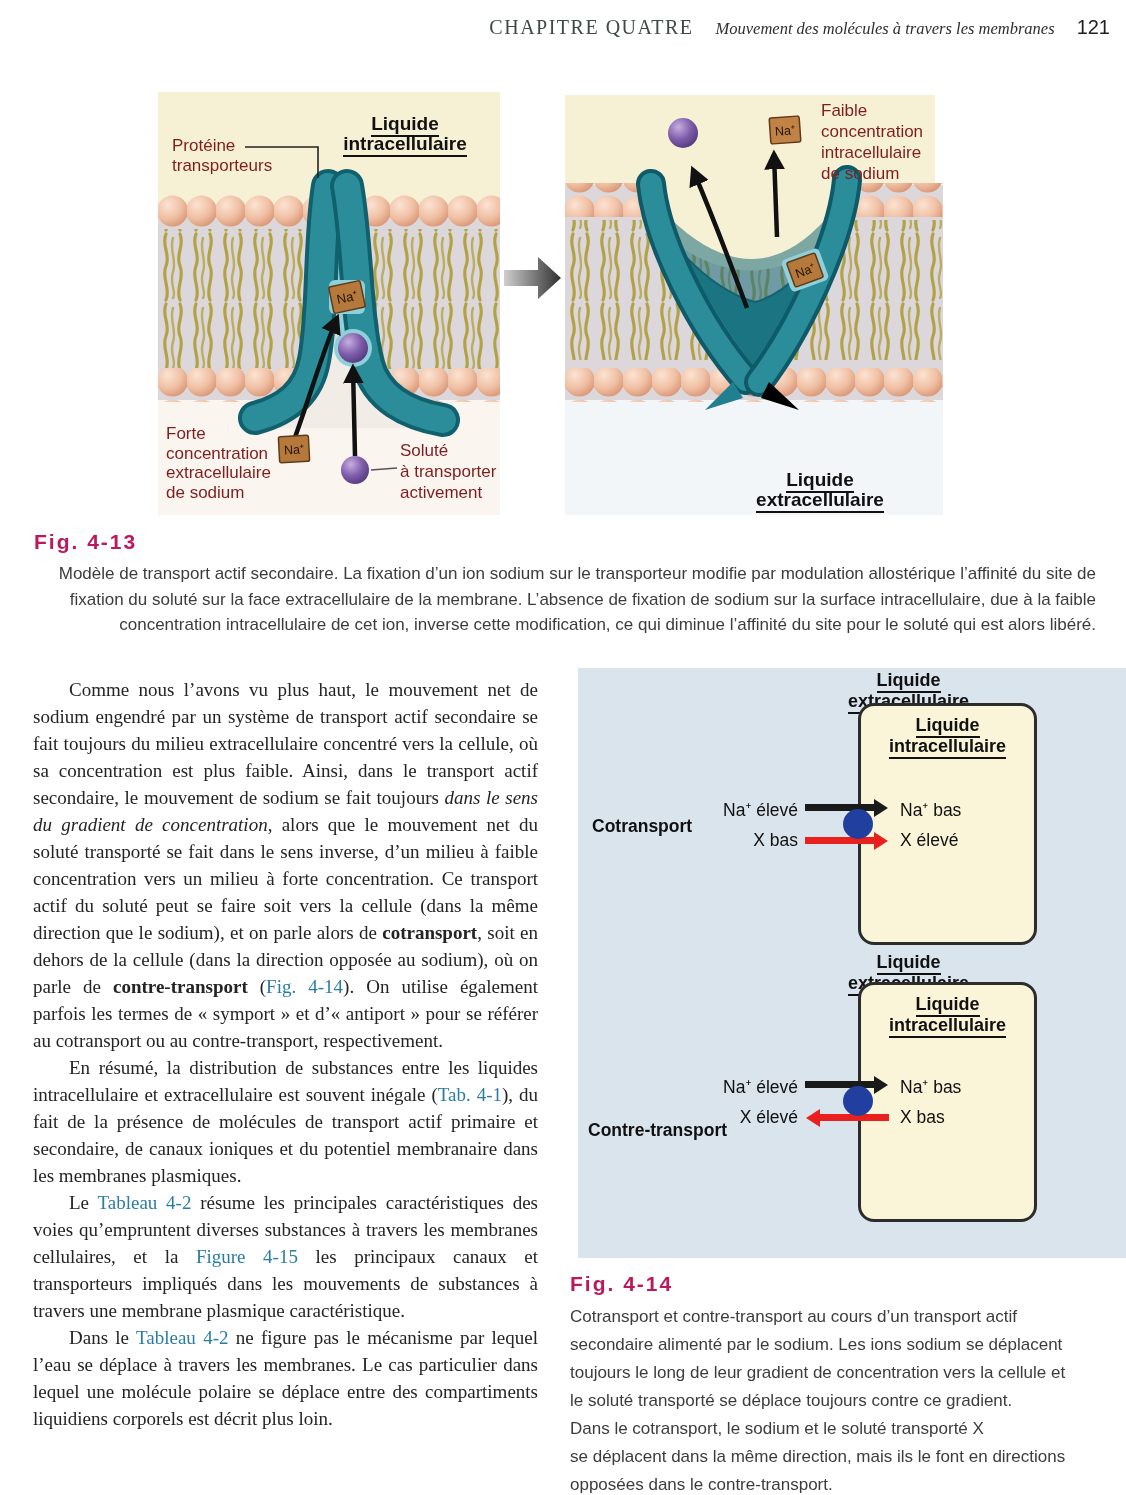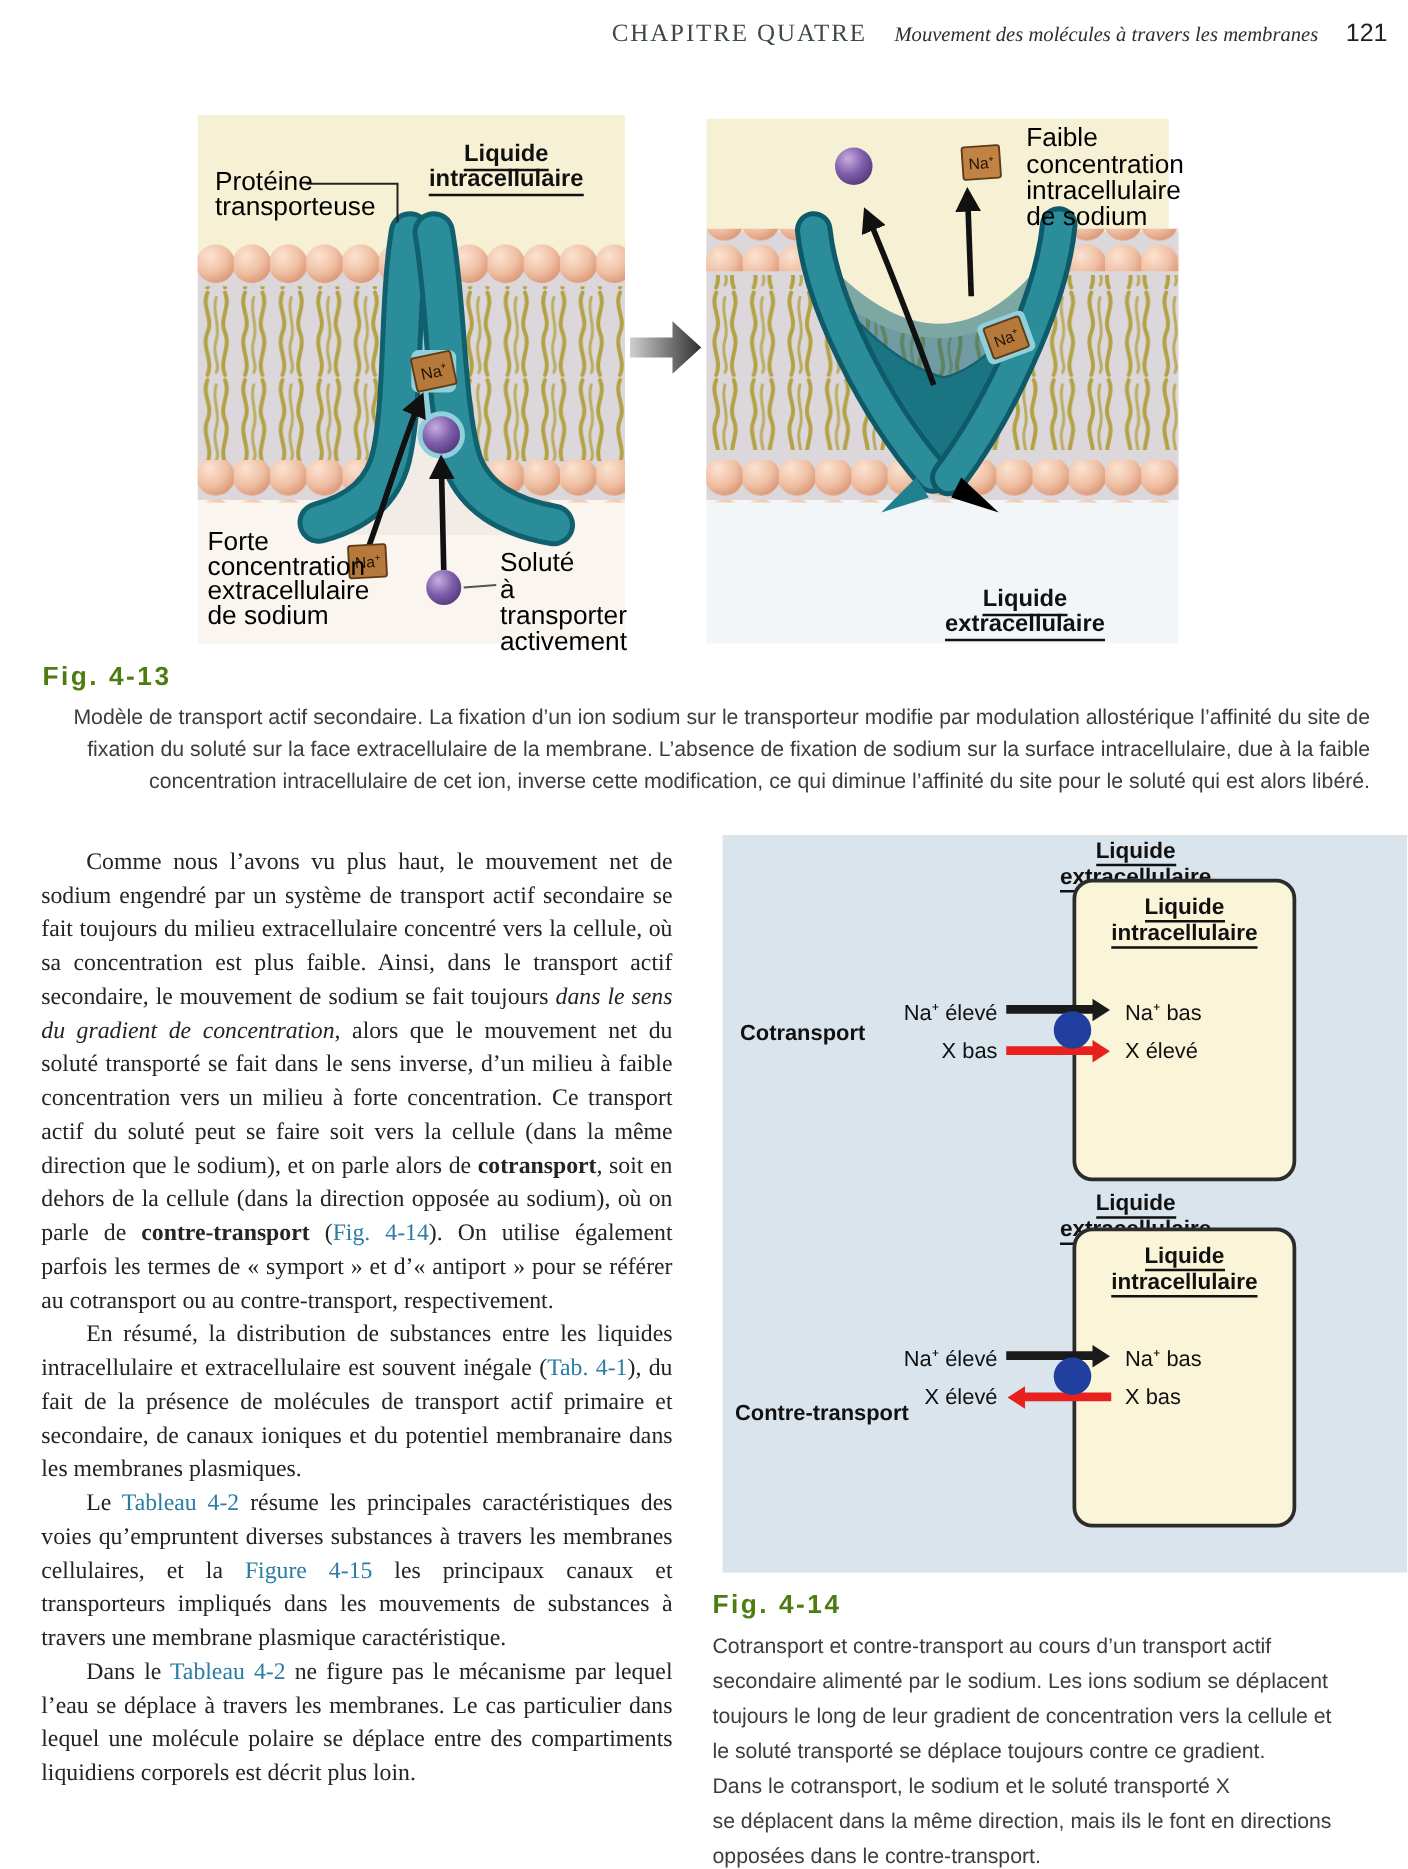--- a/index.html
+++ b/index.html
@@ -13,34 +13,34 @@
                         color:#3e4a47; }
   .running-head .sub  { font-family:"Liberation Serif", serif; font-style:italic; font-size:16.5px; color:#2e2e2e; }
   .running-head .pageno { font-family:Liberation Sans, sans-serif; font-size:20px; color:#1f1f1f; }
 
   
   .panel { position:absolute; }
   .panel-left  { left:158px; top:92px;  width:342px; height:423px; }
   .panel-right { left:565px; top:92px;  width:378px; height:423px; }
   .mid-arrow   { position:absolute; left:504px; top:256px; width:58px; height:44px; }
 
-  .flabel { position:absolute; color:#000000; font-size:21px; line-height:20px; }
+  .flabel { position:absolute; color:#7f1d1d; font-size:17px; line-height:20px; }
   .flabel .lline { display:block; }
   .fig-title { font-weight:bold; font-size:19px; color:#111; }
   .fig-title .ul { border-bottom:2px solid #111; padding-bottom:1px; }
 
   .pl-title   { left:158px; top:22px; width:178px; text-align:center; }
   .pl-protein { left:14px;  top:44px; }
   .pl-forte   { left:8px;   top:332px; line-height:19.5px; }
   .pl-solute  { left:242px; top:348px; line-height:21px; }
   .pr-faible  { left:256px; top:8px;  line-height:21px; }
   .pr-bottom  { left:160px; top:378px; width:190px; text-align:center; }
 
   
-  .figcap-title { margin:0; font-size:21px; font-weight:bold; letter-spacing:2px; color:#4d7c0f; }
+  .figcap-title { margin:0; font-size:21px; font-weight:bold; letter-spacing:2px; color:#be185d; }
   .figcap-text  { margin:7px 0 0 0; font-size:17px; color:#3c3c3c; }
   .cap13 { position:absolute; left:34px; top:530px; width:1062px; }
   .cap13 .figcap-text { line-height:25.5px;text-align:right; }
   .cap14 { position:absolute; left:570px; top:1272px; width:512px; }
   .cap14 .figcap-text { line-height:28px; white-space:pre-line; }
 
   
   .bodytext { position:absolute; left:33px; top:676px; width:505px;
               font-family:"Liberation Serif", serif; font-size:19px; line-height:27px;
               color:#242424; text-align:justify; }
@@ -139,21 +139,21 @@
         <rect x="-15" y="-13" width="30" height="26" rx="2" fill="#b5793c" stroke="#5f3a16" stroke-width="1.5"></rect>
         <text x="0" y="5" text-anchor="middle" font-family="Liberation Sans, sans-serif" font-size="12.5" fill="#241303">Na⁺</text>
       </g>
       <circle cx="197" cy="378" r="14" fill="url(#gPurple)"></circle>
       <path d="M213,378 L239,376" stroke="#555" stroke-width="1.6"></path>
       <path d="M87,55 L160,55 L160,86" stroke="#222" stroke-width="1.6" fill="none"></path>
     </svg>
     <div class="flabel fig-title pl-title"><span class="ul">Liquide intracellulaire</span></div>
     <div class="flabel pl-protein">
       <span class="lline">Protéine</span>
-      <span class="lline">transporteuse</span>
+      <span class="lline">transporteurs</span>
     </div>
     <div class="flabel pl-forte">
       <span class="lline">Forte</span>
       <span class="lline">concentration</span>
       <span class="lline">extracellulaire</span>
       <span class="lline">de sodium</span>
     </div>
     <div class="flabel pl-solute">
       <span class="lline">Soluté</span>
       <span class="lline">à transporter</span>

